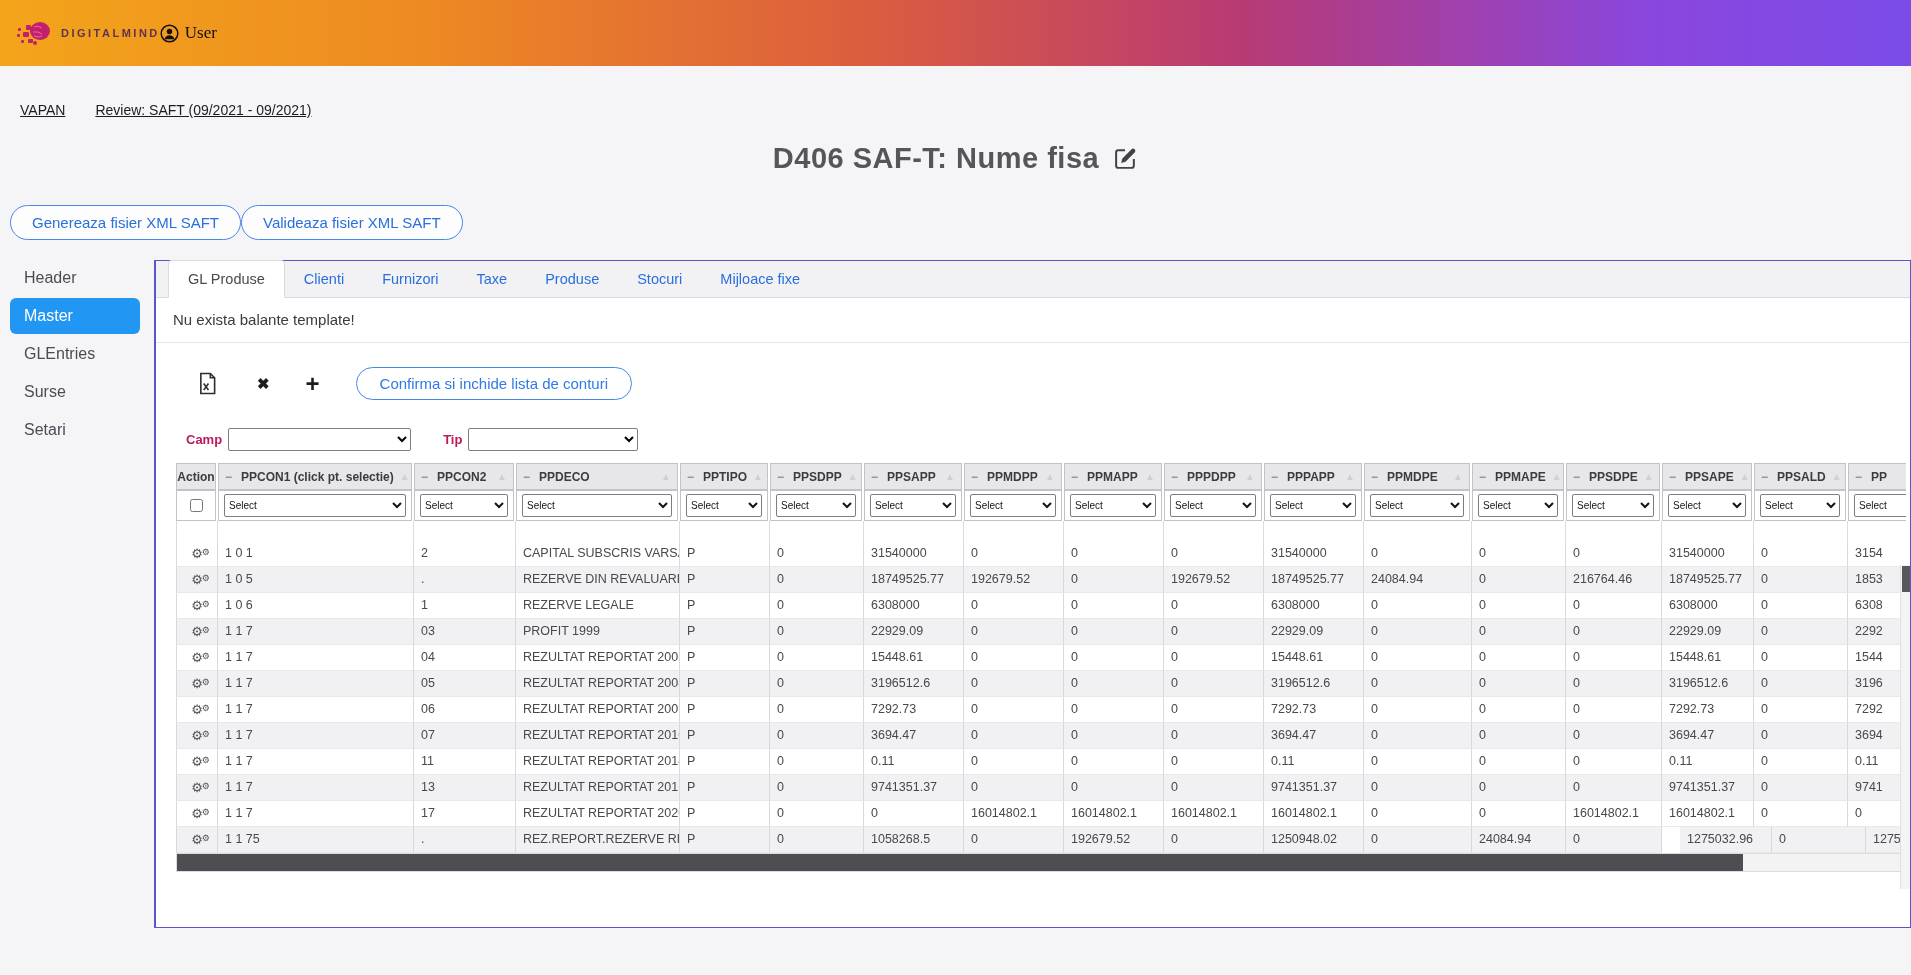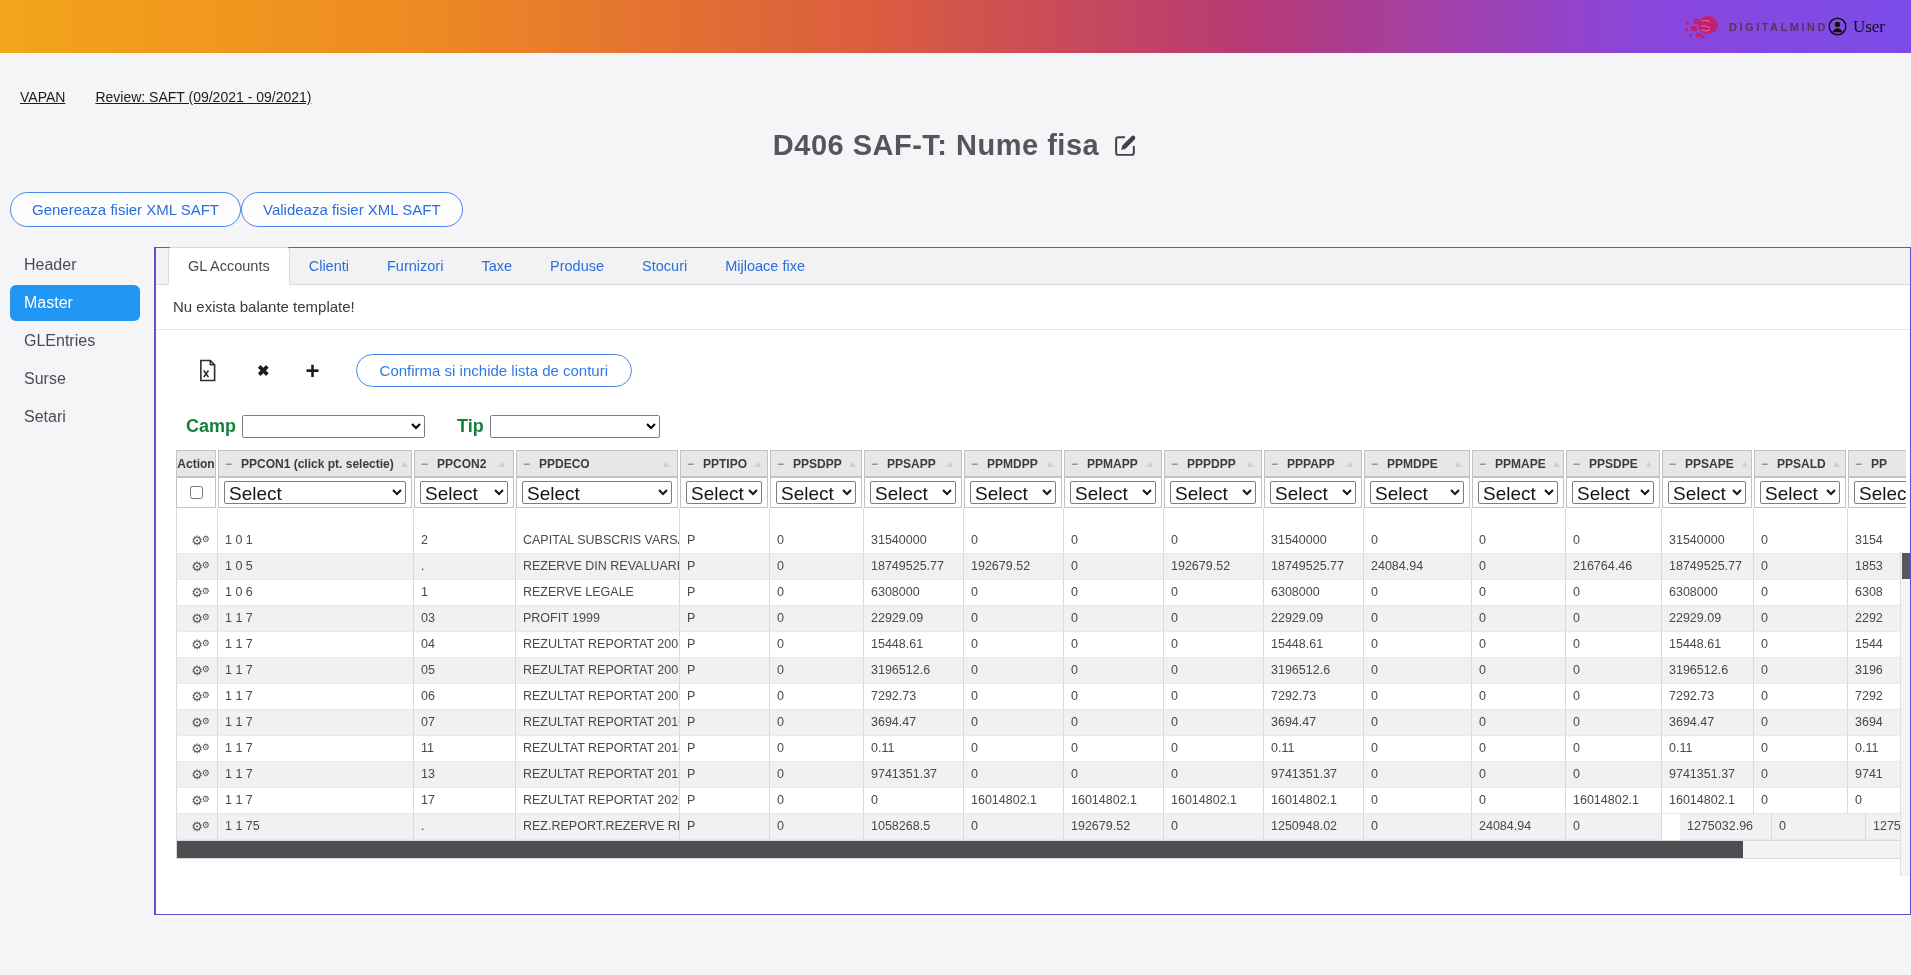--- a/index.html
+++ b/index.html
@@ -1,20 +1,20 @@
 <!DOCTYPE html>
 <html><head>
 <meta charset="utf-8">
 <style>
   * { box-sizing: border-box; margin: 0; padding: 0; }
   html,body { width:1911px; height:975px; overflow:hidden; }
   body { background:#f5f5f7; font-family:"Liberation Sans", sans-serif; color:#333; }
 
   
-  .topbar { height:53px; display:flex; align-items:center; justify-content:flex-end;
+  .topbar { height:66px; display:flex; align-items:center; justify-content:flex-start;
     background:linear-gradient(90deg,#f3a51a 0%,#ee8a22 22%,#da5c40 46%,#b83a74 65%,#8a46dd 86%,#7b4ce9 100%); }
   .logo { display:flex; align-items:center; gap:7px; padding-left:16px; cursor:pointer; }
   .logo-text { font-size:11px; font-weight:bold; letter-spacing:2.5px; color:#5c3350; }
   .user { display:flex; align-items:center; gap:6px; padding-right:26px; color:#101010;
     font-family:"Liberation Serif", serif; font-size:17px; cursor:pointer; }
 
   
   .breadcrumb { margin:36px 0 0 20px; display:flex; gap:30px; }
   .breadcrumb a { color:#1c1c1e; font-size:14px; text-decoration:underline; cursor:pointer; }
   .title-row { margin-top:24px; text-align:center; }
@@ -56,39 +56,39 @@
   .refresh-glyph { font-size:17px; font-weight:bold; line-height:1; }
 
   .tools-row { display:flex; align-items:center; margin:24px 0 0 42px; }
   .xicon { font-size:15px; font-weight:bold; color:#1d1d1f; margin-left:40px; cursor:pointer; }
   .plus { font-size:24px; font-weight:900; color:#1d1d1f; margin-left:36px; line-height:1; cursor:pointer; }
   .confirm-btn { margin-left:36px; background:#fff; border:1px solid #4787e8; border-radius:17px;
     color:#2f7ae5; font-size:15px; padding:7px 23px; cursor:pointer; font-family:"Liberation Sans",sans-serif; }
 
   
   .filters-row { display:flex; align-items:center; margin:28px 0 12px 30px; }
-  .filters-row label { font-size:18px; font-weight:bold; color:#15803d; margin-right:6px; }
+  .filters-row label { font-size:13px; font-weight:bold; color:#be185d; margin-right:6px; }
   .filters-row select { width:183px; height:23px; border:1px solid #7e7e85; background:#fff;
     font-size:13px; border-radius:2px; }
   .tip-label { margin-left:32px; }
   .filters-row select.tip { width:170px; }
 
   
   .grid { margin-left:20px; width:1730px; overflow:hidden; font-size:12.5px; }
   .g-hrow, .g-frow, .g-srow, .g-row, .g-foot { display:flex; }
   .g-hcell { flex:none; height:27px; background:#e7e7e9; border:1px solid #c3c3c7; margin-right:2px;
     display:flex; align-items:center; padding:0 6px; font-weight:bold; color:#3b3b40; font-size:12px;
     white-space:nowrap; overflow:hidden; cursor:pointer; }
   .g-hcell.center { justify-content:center; }
   .cmin { color:#8d8d93; font-weight:900; margin-right:9px; font-size:12px; }
   .csort { margin-left:auto; color:#cfcfd4; font-size:10px; padding-left:6px; }
   .g-fcell { flex:none; height:31px; background:#fff; border:1px solid #c3c3c7; margin-right:2px;
     display:flex; align-items:center; justify-content:center; overflow:hidden; }
   .g-fcell select { width:calc(100% - 10px); height:23px; border:1px solid #7c7c82; background:#fff;
-    font-size:19px; color:#141414; border-radius:2px; }
+    font-size:10px; color:#141414; border-radius:2px; }
   .g-scell { flex:none; height:20px; background:#fff; border-right:1px solid #dcdcdf; }
   .g-srow .g-scell:first-child, .g-row .g-cell:first-child, .g-foot .g-tcell:first-child { border-left:1px solid #d9d9dc; }
   .g-row { height:26px; }
   .g-row.alt .g-cell { background:#f1f1f3; }
   .g-cell { flex:none; height:26px; line-height:25px; padding:0 7px; color:#48484d;
     border-right:1px solid #d9d9dc; border-bottom:1px solid #e9e9ec; white-space:nowrap; overflow:hidden; background:#fff; }
   .g-cell.action { text-align:center; padding:0; cursor:pointer; }
   .gears { position:relative; display:inline-block; color:#55555b; font-size:13px; line-height:25px; }
   .gears .g2 { position:absolute; font-size:9px; right:-7px; top:-1px; }
   .g-hscroll { height:19px; background:#f3f3f4; border:1px solid #dcdcdf; position:relative; }
@@ -161,21 +161,21 @@
     <div class="side-item">Header</div>
     <div class="side-item active">Master</div>
     <div class="side-item">GLEntries</div>
     <div class="side-item">Surse</div>
     <div class="side-item">Setari</div>
   </nav>
 
   <section class="panel">
 
     <div class="tabs">
-      <div class="tab active">GL Accounts</div>
+      <div class="tab active">GL Produse</div>
       <div class="tab">Clienti</div>
       <div class="tab">Furnizori</div>
       <div class="tab">Taxe</div>
       <div class="tab">Produse</div>
       <div class="tab">Stocuri</div>
       <div class="tab">Mijloace fixe</div>
     </div>
 
     <div class="msg">Nu exista balante template!</div>
     <hr class="divider">

